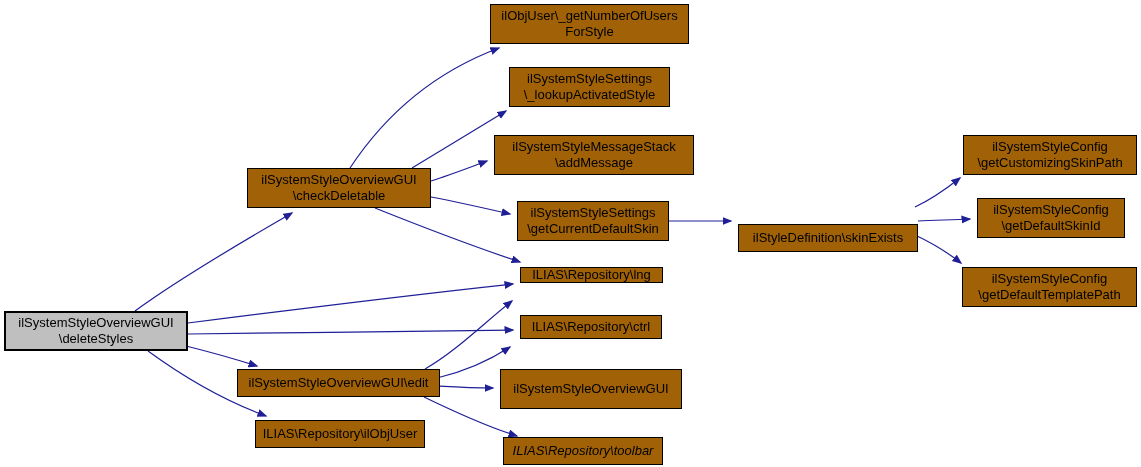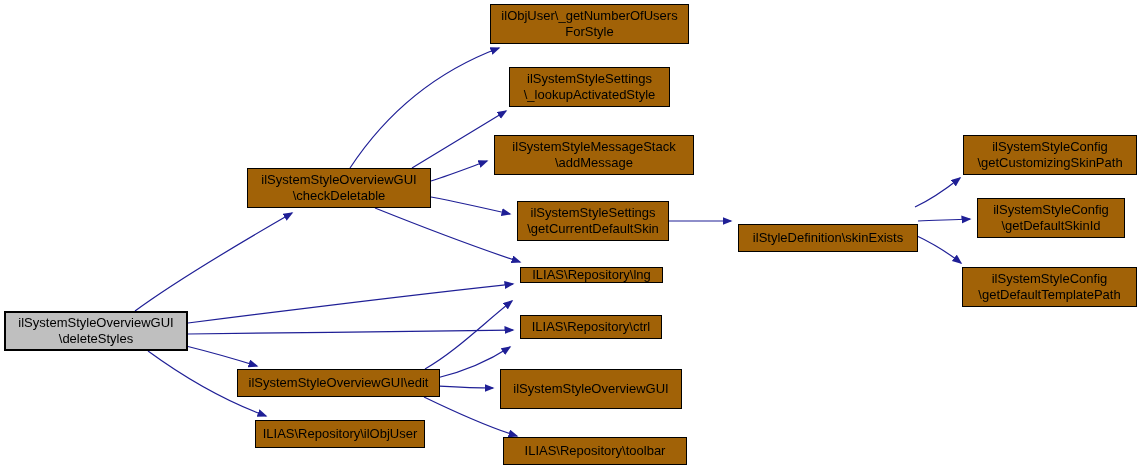--- a/index.html
+++ b/index.html
@@ -97,21 +97,21 @@
       </div>
       <div class="node" style="left: 237px; top: 369px; width: 203px; height: 28px;">
         <span class="node-line">ilSystemStyleOverviewGUI\edit</span>
       </div>
       <div class="node" style="left: 500px; top: 369px; width: 182px; height: 40px;">
         <span class="node-line">ilSystemStyleOverviewGUI</span>
       </div>
       <div class="node" style="left: 255px; top: 420px; width: 170px; height: 28px;">
         <span class="node-line">ILIAS\Repository\ilObjUser</span>
       </div>
-      <div class="node" style="left: 503px; top: 437px; width: 184px; height: 28px;">
+      <div class="node" style="left: 503px; top: 437px; width: 160px; height: 28px; font-style: italic;">
         <span class="node-line">ILIAS\Repository\toolbar</span>
       </div>
       <div class="node" style="left: 738px; top: 224px; width: 180px; height: 28px;">
         <span class="node-line">ilStyleDefinition\skinExists</span>
       </div>
       <div class="node" style="left: 963px; top: 135px; width: 174px; height: 40px;">
         <span class="node-line">ilSystemStyleConfig</span>
         <span class="node-line">\getCustomizingSkinPath</span>
       </div>
       <div class="node" style="left: 977px; top: 198px; width: 148px; height: 40px;">

